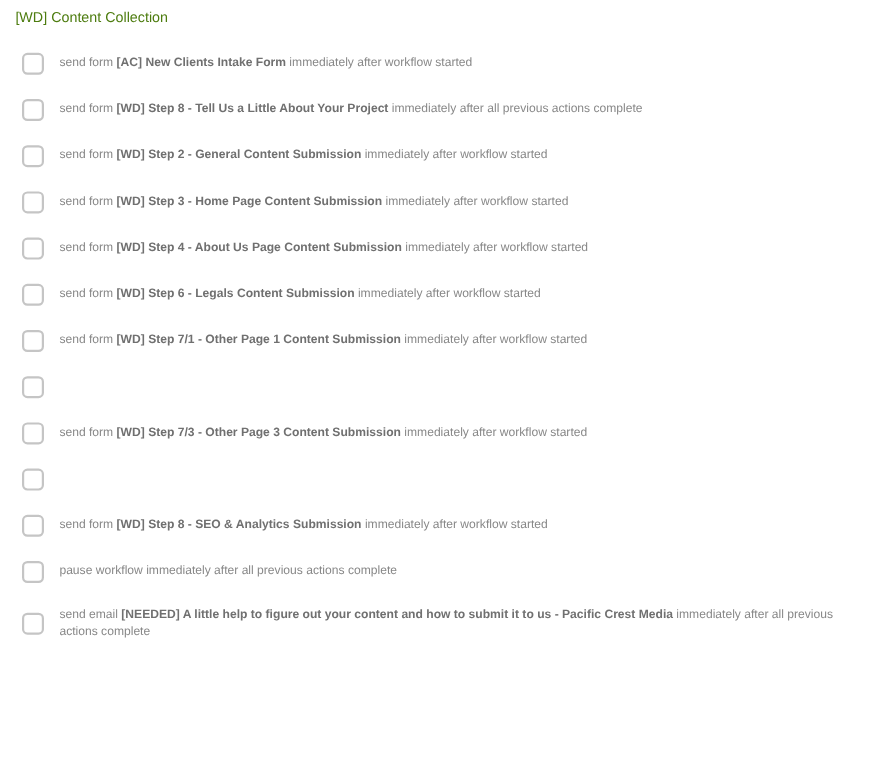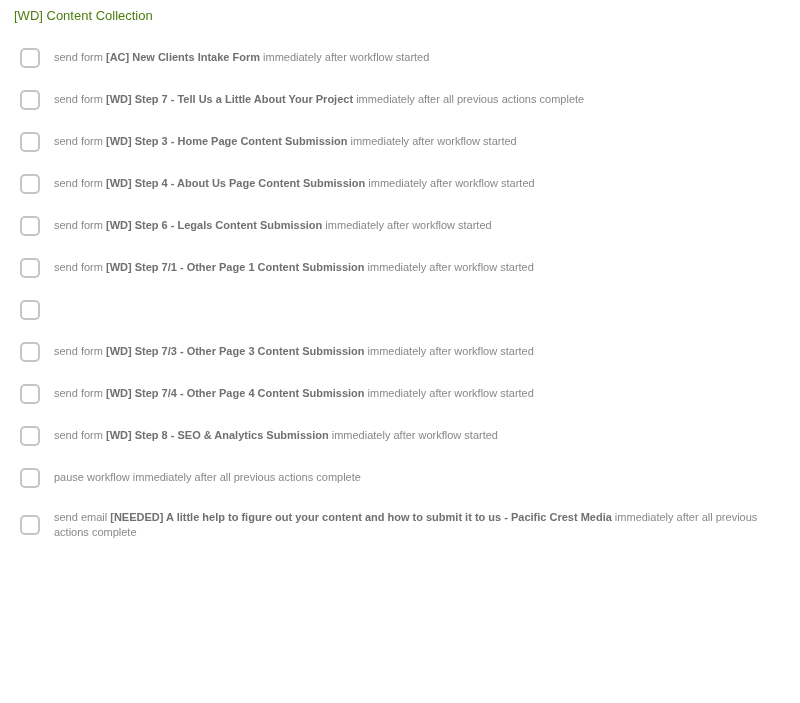--- a/index.html
+++ b/index.html
@@ -52,21 +52,25 @@
 
 <div class="header">[WD] Content Collection</div>
 
 <div class="item-list" id="item-list">
     <div class="item">
       <div class="checkbox"></div>
       <div class="item-text"><span>send form </span><span class="bold">[AC] New Clients Intake Form</span><span> immediately after workflow started</span></div>
     </div>
     <div class="item">
       <div class="checkbox"></div>
-      <div class="item-text"><span>send form </span><span class="bold">[WD] Step 7 - Tell Us a Little About Your Project</span><span> immediately after all previous actions complete</span></div>
+      <div class="item-text"><span>send form </span><span class="bold">[WD] Step 8 - Tell Us a Little About Your Project</span><span> immediately after all previous actions complete</span></div>
+    </div>
+    <div class="item">
+      <div class="checkbox"></div>
+      <div class="item-text"><span>send form </span><span class="bold">[WD] Step 2 - General Content Submission</span><span> immediately after workflow started</span></div>
     </div>
     <div class="item">
       <div class="checkbox"></div>
       <div class="item-text"><span>send form </span><span class="bold">[WD] Step 3 - Home Page Content Submission</span><span> immediately after workflow started</span></div>
     </div>
     <div class="item">
       <div class="checkbox"></div>
       <div class="item-text"><span>send form </span><span class="bold">[WD] Step 4 - About Us Page Content Submission</span><span> immediately after workflow started</span></div>
     </div>
     <div class="item">
@@ -79,21 +83,20 @@
     </div>
     <div class="item">
       <div class="checkbox"></div>
     </div>
     <div class="item">
       <div class="checkbox"></div>
       <div class="item-text"><span>send form </span><span class="bold">[WD] Step 7/3 - Other Page 3 Content Submission</span><span> immediately after workflow started</span></div>
     </div>
     <div class="item">
       <div class="checkbox"></div>
-      <div class="item-text"><span>send form </span><span class="bold">[WD] Step 7/4 - Other Page 4 Content Submission</span><span> immediately after workflow started</span></div>
     </div>
     <div class="item">
       <div class="checkbox"></div>
       <div class="item-text"><span>send form </span><span class="bold">[WD] Step 8 - SEO &amp; Analytics Submission</span><span> immediately after workflow started</span></div>
     </div>
     <div class="item">
       <div class="checkbox"></div>
       <div class="item-text"><span>pause workflow immediately after all previous actions complete</span></div>
     </div>
     <div class="item">

